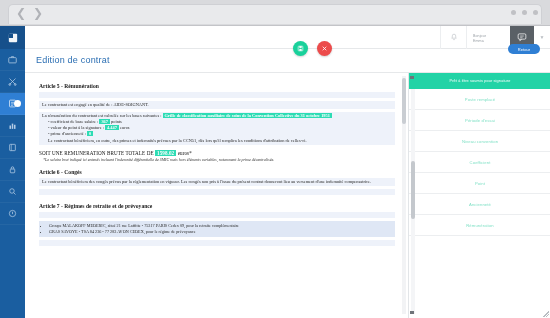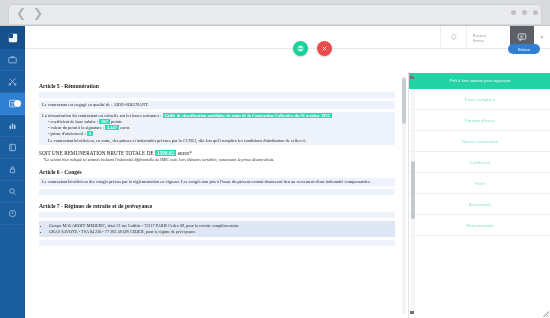--- a/index.html
+++ b/index.html
@@ -358,20 +358,23 @@
     <div class="msgbtn">
       <svg viewBox="0 0 14 14">
           <rect x="1.6" y="2.6" width="10.8" height="7.4" rx="1.6" fill="none" stroke="#ffffff" stroke-width="1"></rect>
           <path d="M4 10v2.2L6.6 10" fill="none" stroke="#ffffff" stroke-width="1"></path>
           <path d="M4.4 5.6h5.2M4.4 7.4h3.4" stroke="#ffffff" stroke-width=".8"></path>
         </svg>
     </div>
     <div class="caret">▼</div>
   </div>
 
+  <div class="titlebar">
+    <div class="page-title">Edition de contrat</div>
+  </div>
 
   <div class="circle-btn btn-save">
     <svg viewBox="0 0 12 12">
         <rect x="2" y="2" width="8" height="8" rx="1" fill="none" stroke="#ffffff" stroke-width="1.1"></rect>
         <rect x="4" y="2" width="4" height="3" fill="#ffffff"></rect>
         <rect x="4" y="6.6" width="4" height="3.4" fill="#ffffff"></rect>
       </svg>
   </div>
   <div class="circle-btn btn-cancel">
     <svg viewBox="0 0 12 12">

